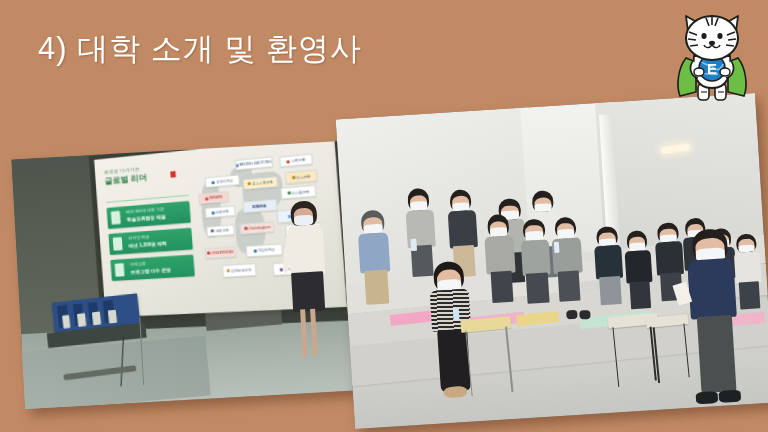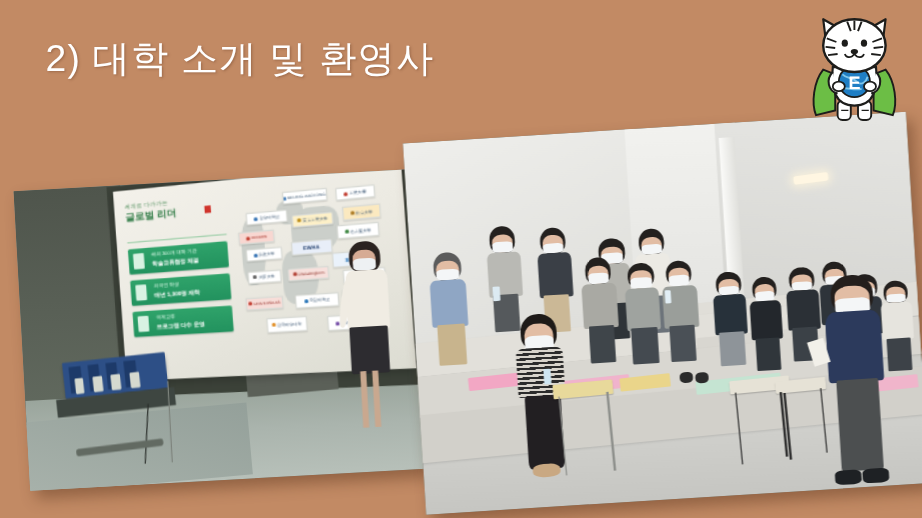--- a/index.html
+++ b/index.html
@@ -177,21 +177,21 @@
   .pp .bd{position:absolute;left:8%;top:25%;width:84%;height:42%;border-radius:16% 16% 6% 6%;}
   .pp .lgs{position:absolute;left:18%;top:65%;width:64%;height:36%;border-radius:4%;}
 
   .mascot-badge{pointer-events:none;}
 </style>
 </head>
 <body style="background: rgb(194, 138, 100);">
 
 <div id="slide" style="background: rgb(194, 138, 100);">
 
-  <div class="slide-title" style="color: rgb(255, 255, 255);">2) 대학 소개 및 환영사</div>
+  <div class="slide-title" style="color: rgb(255, 255, 255);">4) 대학 소개 및 환영사</div>
 
   <div class="logo-wrap mascot-badge">
     <svg viewBox="0 0 92 102" xmlns="http://www.w3.org/2000/svg">
 
       <path d="M20 52 C12 62 10 80 14 90 L30 86 L30 56 Z" fill="#6cbe45" stroke="#1d1d1b" stroke-width="1.6"></path>
       <path d="M72 52 C80 62 82 80 78 90 L62 86 L62 56 Z" fill="#6cbe45" stroke="#1d1d1b" stroke-width="1.6"></path>
 
       <rect x="32" y="78" width="11" height="16" rx="4" fill="#fff" stroke="#1d1d1b" stroke-width="1.6"></rect>
       <rect x="49" y="78" width="11" height="16" rx="4" fill="#fff" stroke="#1d1d1b" stroke-width="1.6"></rect>
       <line x1="35" y1="86" x2="41" y2="86" stroke="#1d1d1b" stroke-width="1.1"></line>

